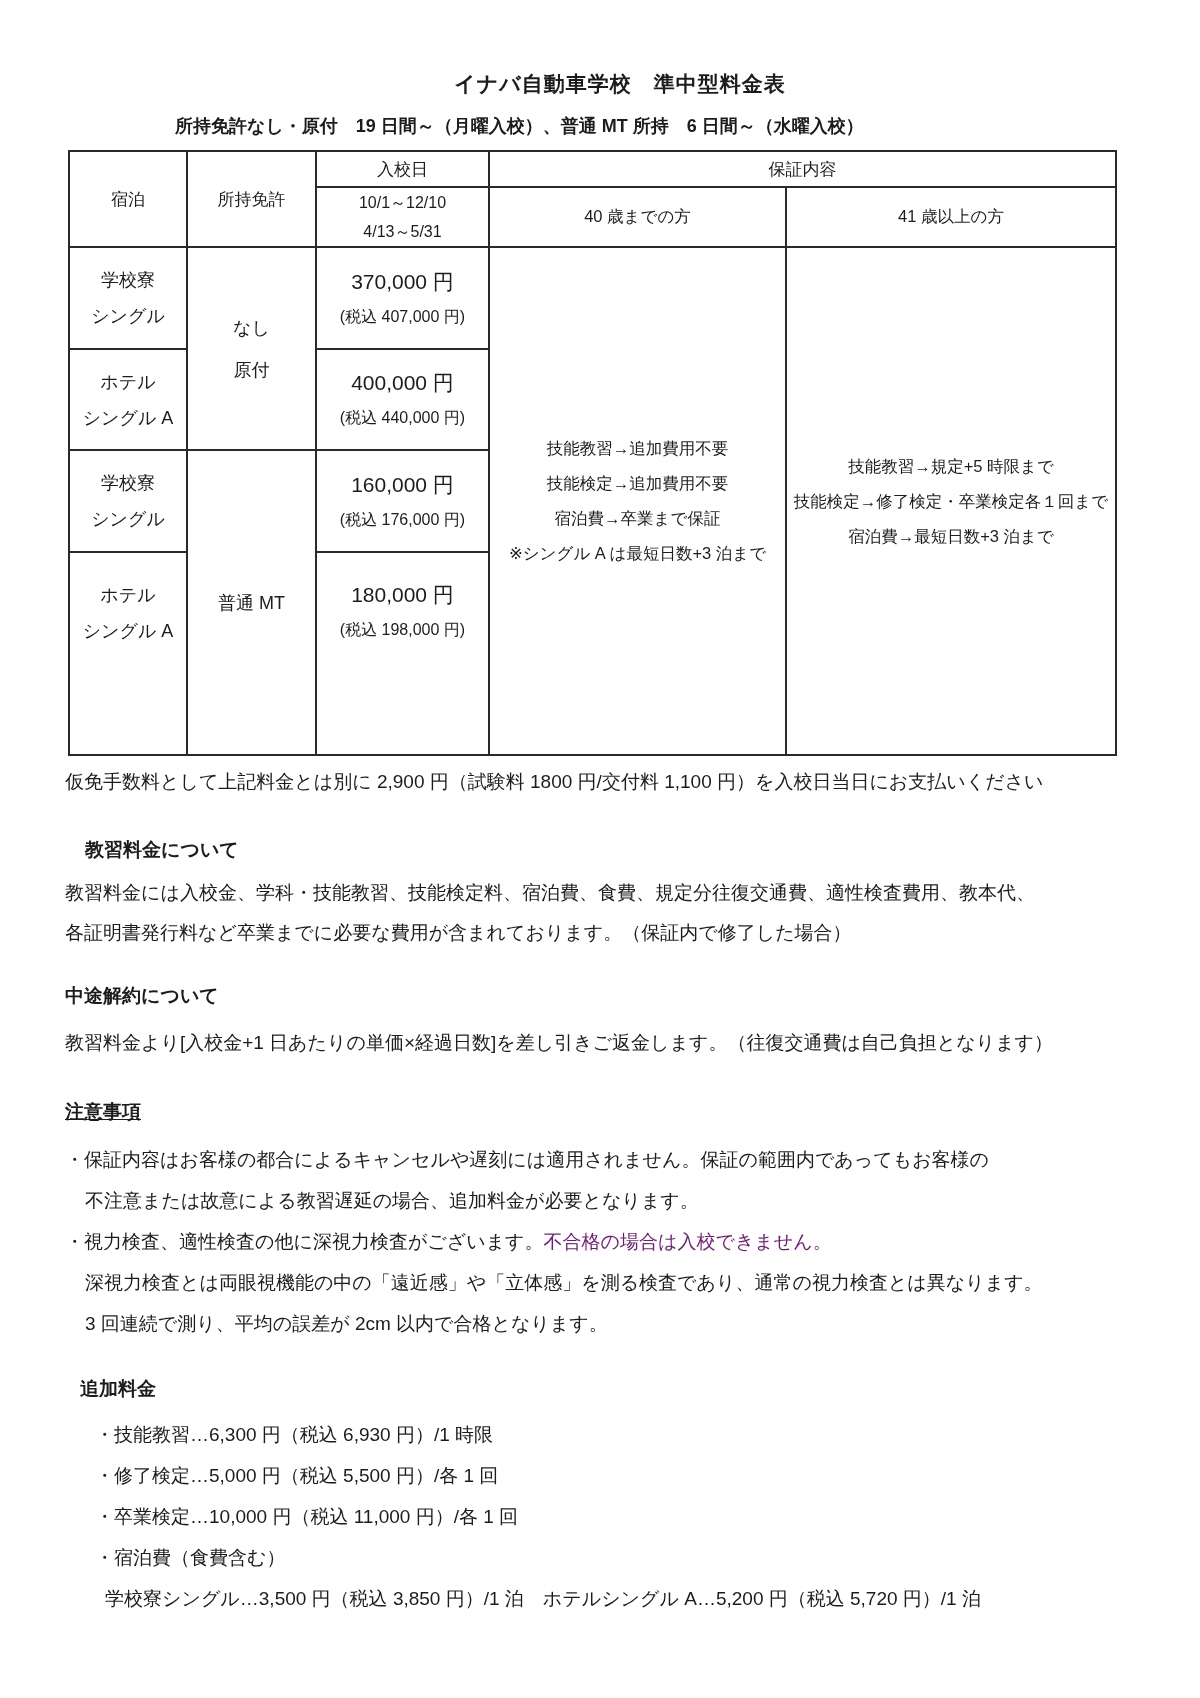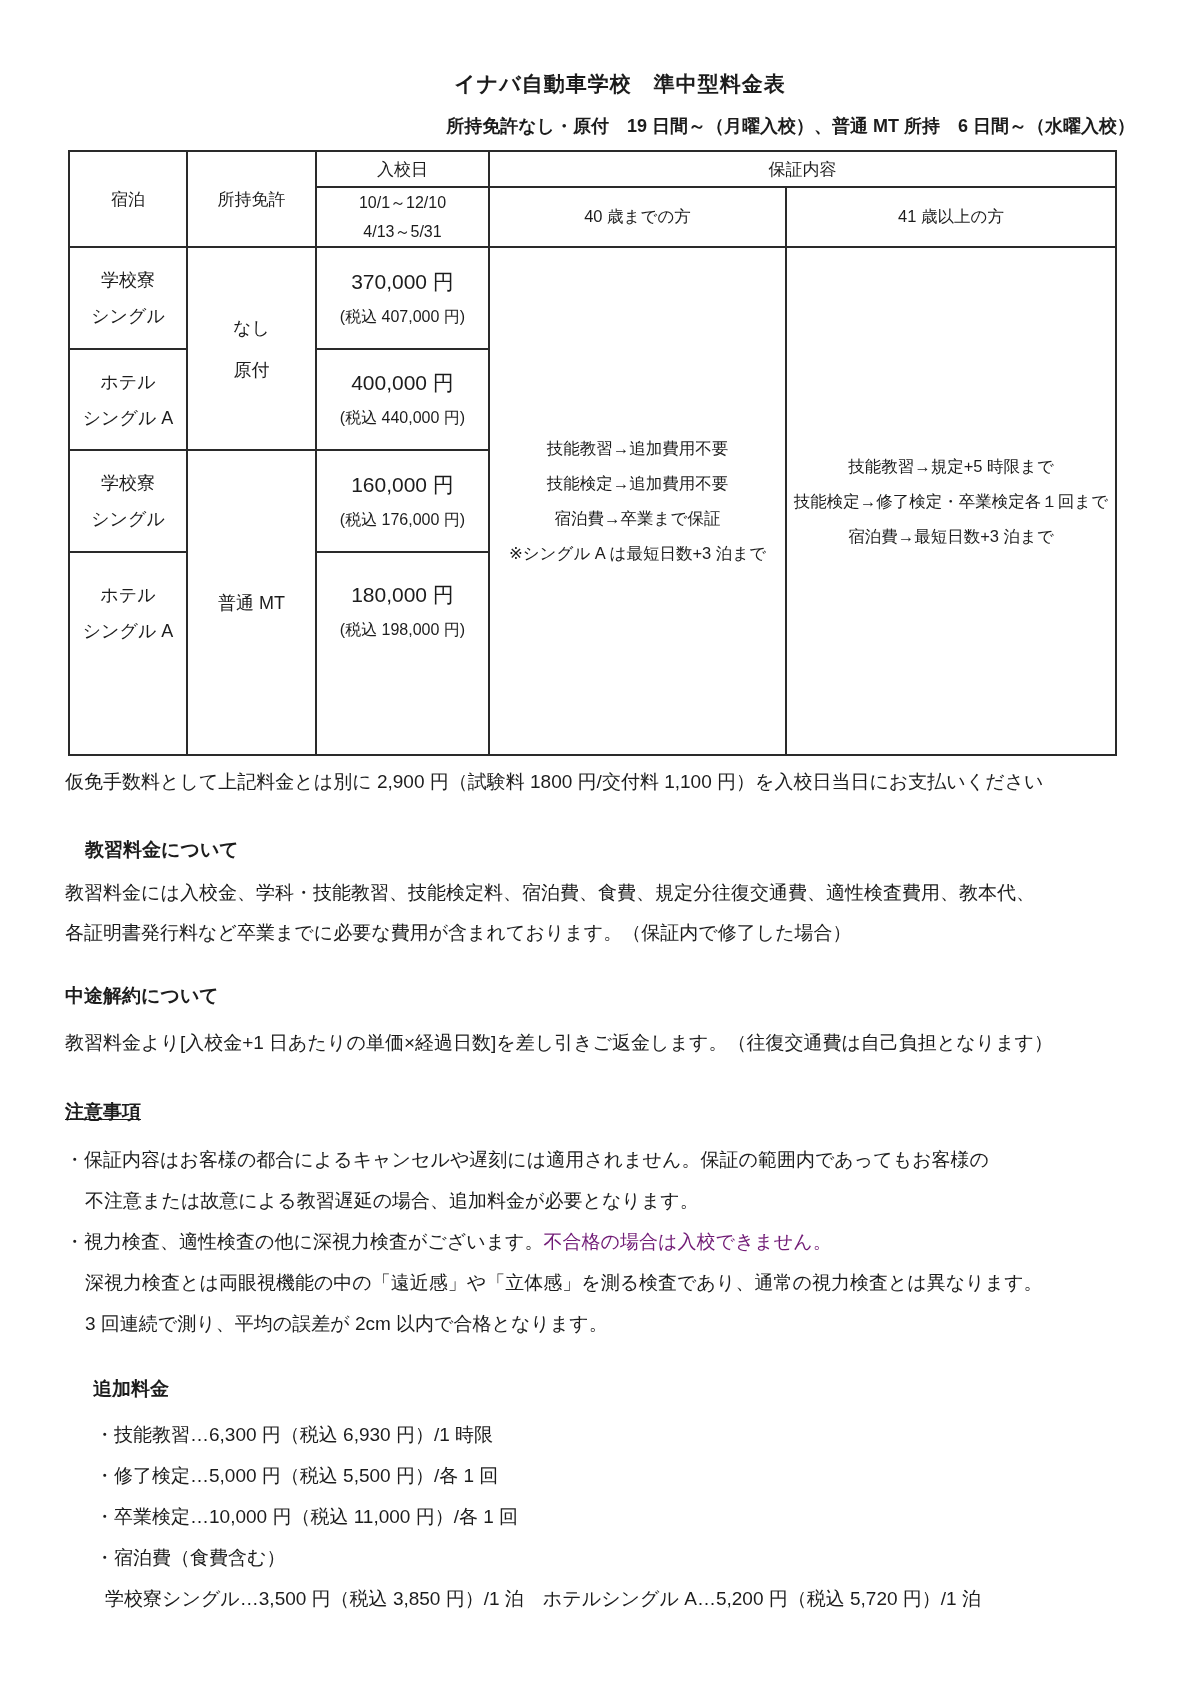--- a/index.html
+++ b/index.html
@@ -7,21 +7,21 @@
     width:1200px;height:1698px;overflow:hidden;box-sizing:border-box;
     font-family:"Liberation Sans","DejaVu Sans",sans-serif;
     color:#1c1c1c;
   }
   .page{padding:0 65px;position:relative;}
   .title{
     margin-top:70px;text-align:center;font-size:21px;font-weight:bold;
     letter-spacing:1px;white-space:nowrap;padding-left:40px;
   }
   .subtitle{
-    margin-top:16px;text-align:right;font-size:18px;font-weight:bold;
+    margin-top:16px;text-align:left;font-size:18px;font-weight:bold;
     white-space:nowrap;padding-left:110px;
   }
   table.price-table{
     border-collapse:collapse;table-layout:fixed;
     margin-top:12px;margin-left:3px;width:1047px;
   }
   table.price-table td{
     border:2px solid #2a2a2a;text-align:center;vertical-align:middle;
     padding:0;overflow:hidden;
   }
@@ -46,21 +46,21 @@
   td.guar-cell{
     text-align:left;font-size:16.5px;vertical-align:middle;
     padding:20px 4px 0 10px;
   }
   td.guar-cell div{line-height:35px;white-space:nowrap;}
   .note{margin-top:13px;font-size:19px;white-space:nowrap;}
   h2.sec{font-size:19px;font-weight:bold;margin:0;white-space:nowrap;}
   h2.m-tuition{margin-top:42px;margin-left:20px;}
   h2.m-cancel{margin-top:30px;}
   h2.m-caution{margin-top:36px;text-decoration:underline;}
-  h2.m-add{margin-top:32px;margin-left:28px;}
+  h2.m-add{margin-top:32px;margin-left:15px;}
   .para{margin-top:10px;font-size:19px;}
   .para div{line-height:40px;white-space:nowrap;}
   .para.single{margin-top:14px;line-height:40px;white-space:nowrap;}
   .bullets{margin-top:14px;font-size:19px;}
   .bullets div{line-height:41px;white-space:nowrap;}
   .bullets .cont{padding-left:20px;}
   .red{color:#701a75;}
   .add-items{margin-top:12px;margin-left:30px;font-size:19px;}
   .add-items div{line-height:41px;white-space:nowrap;}
   .add-items .lodging{margin-left:10px;}

